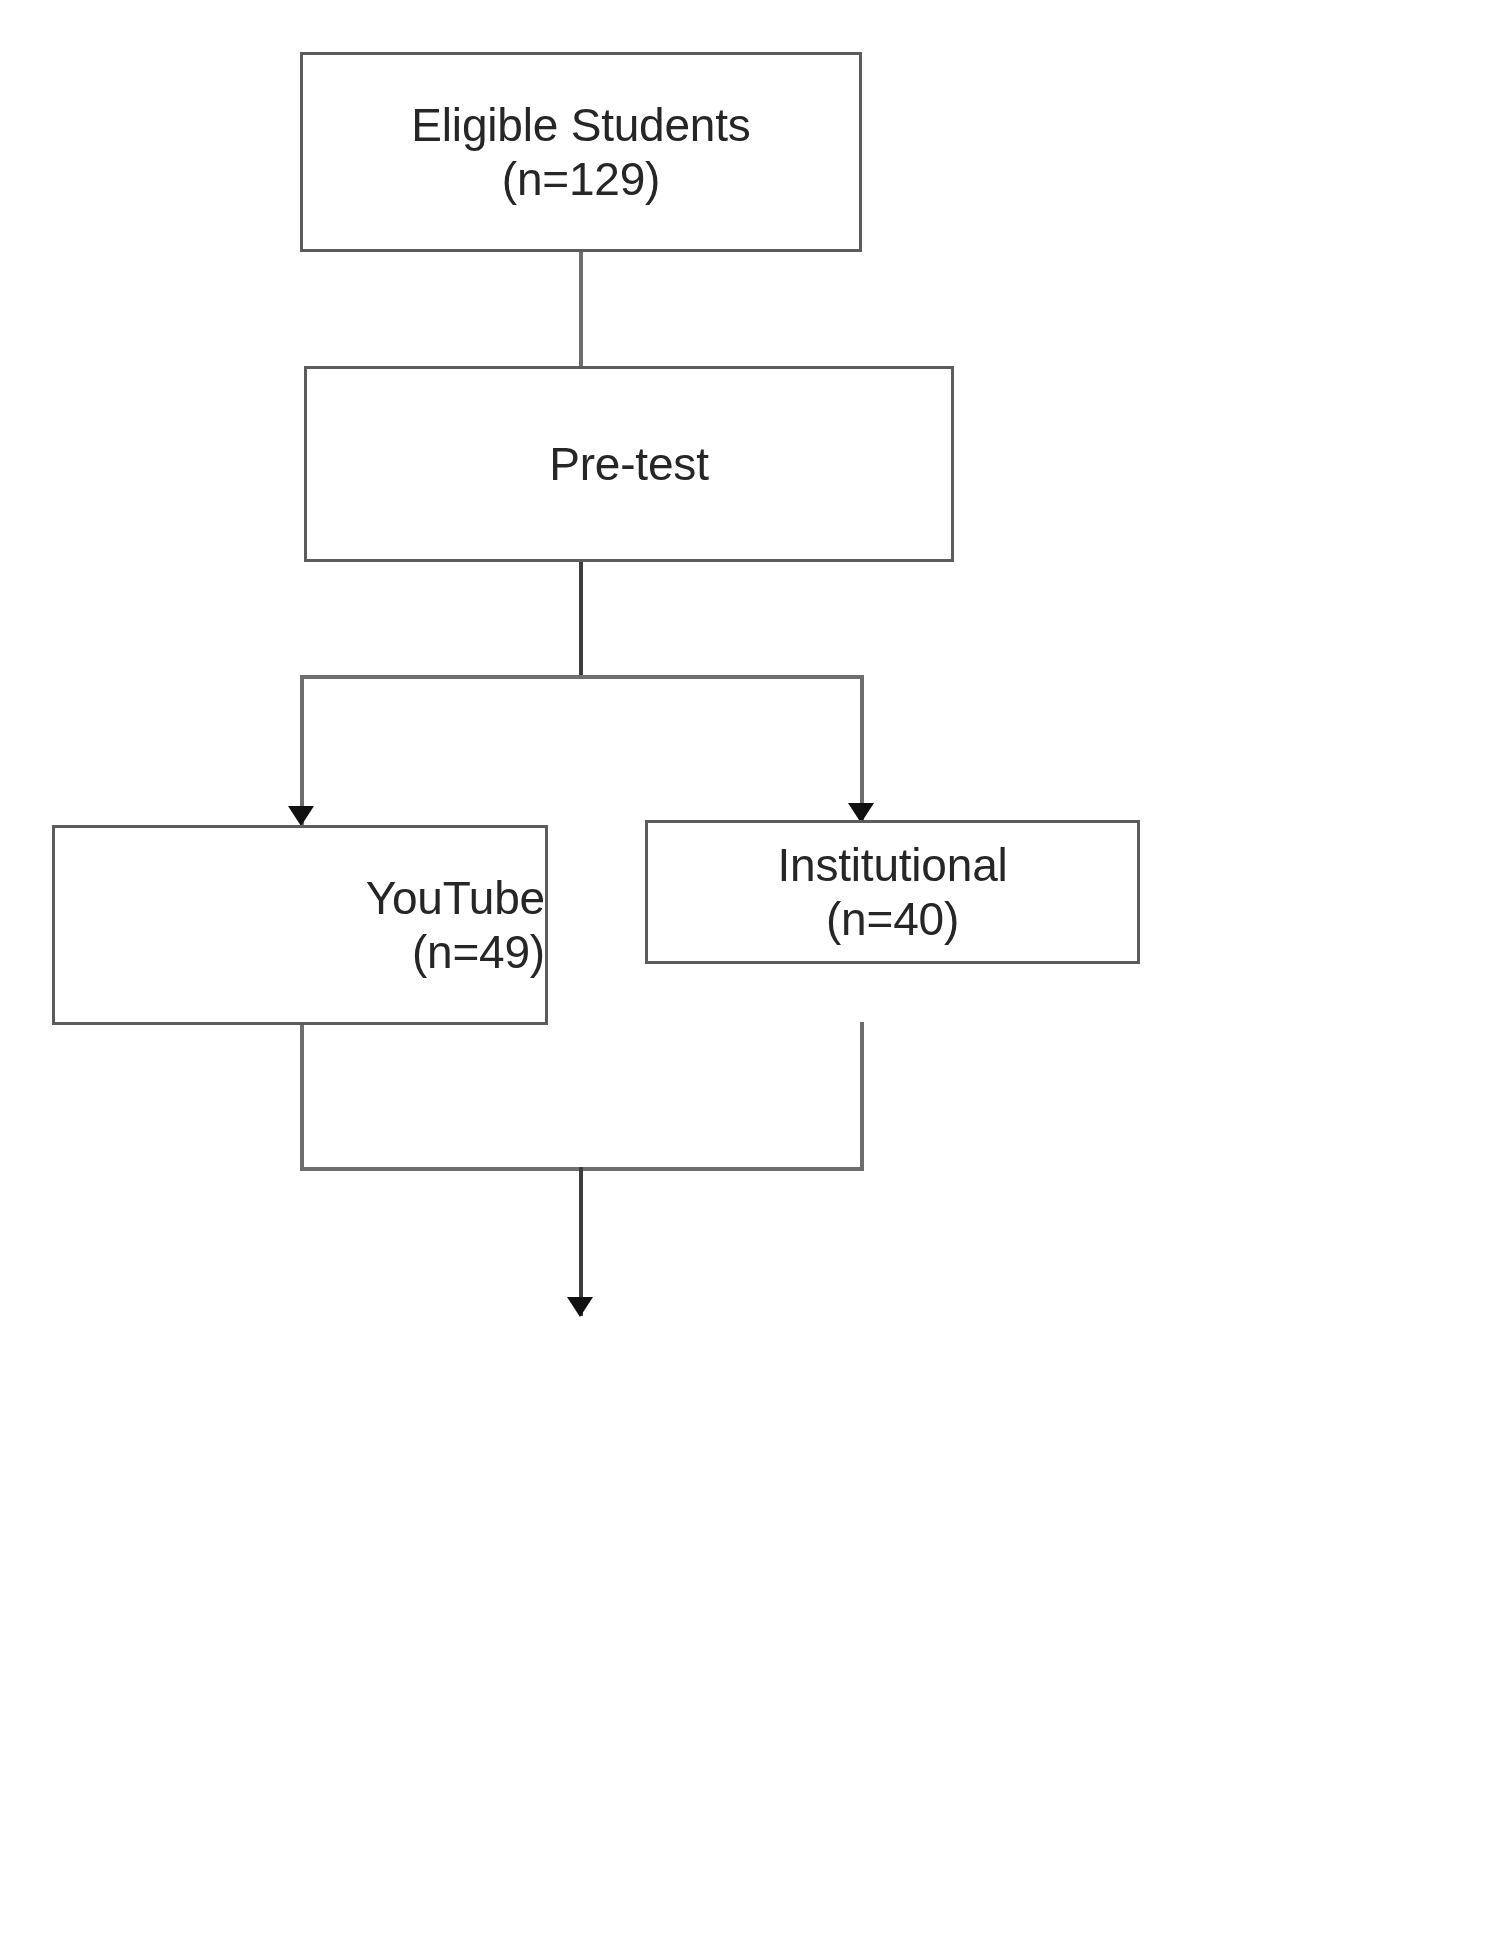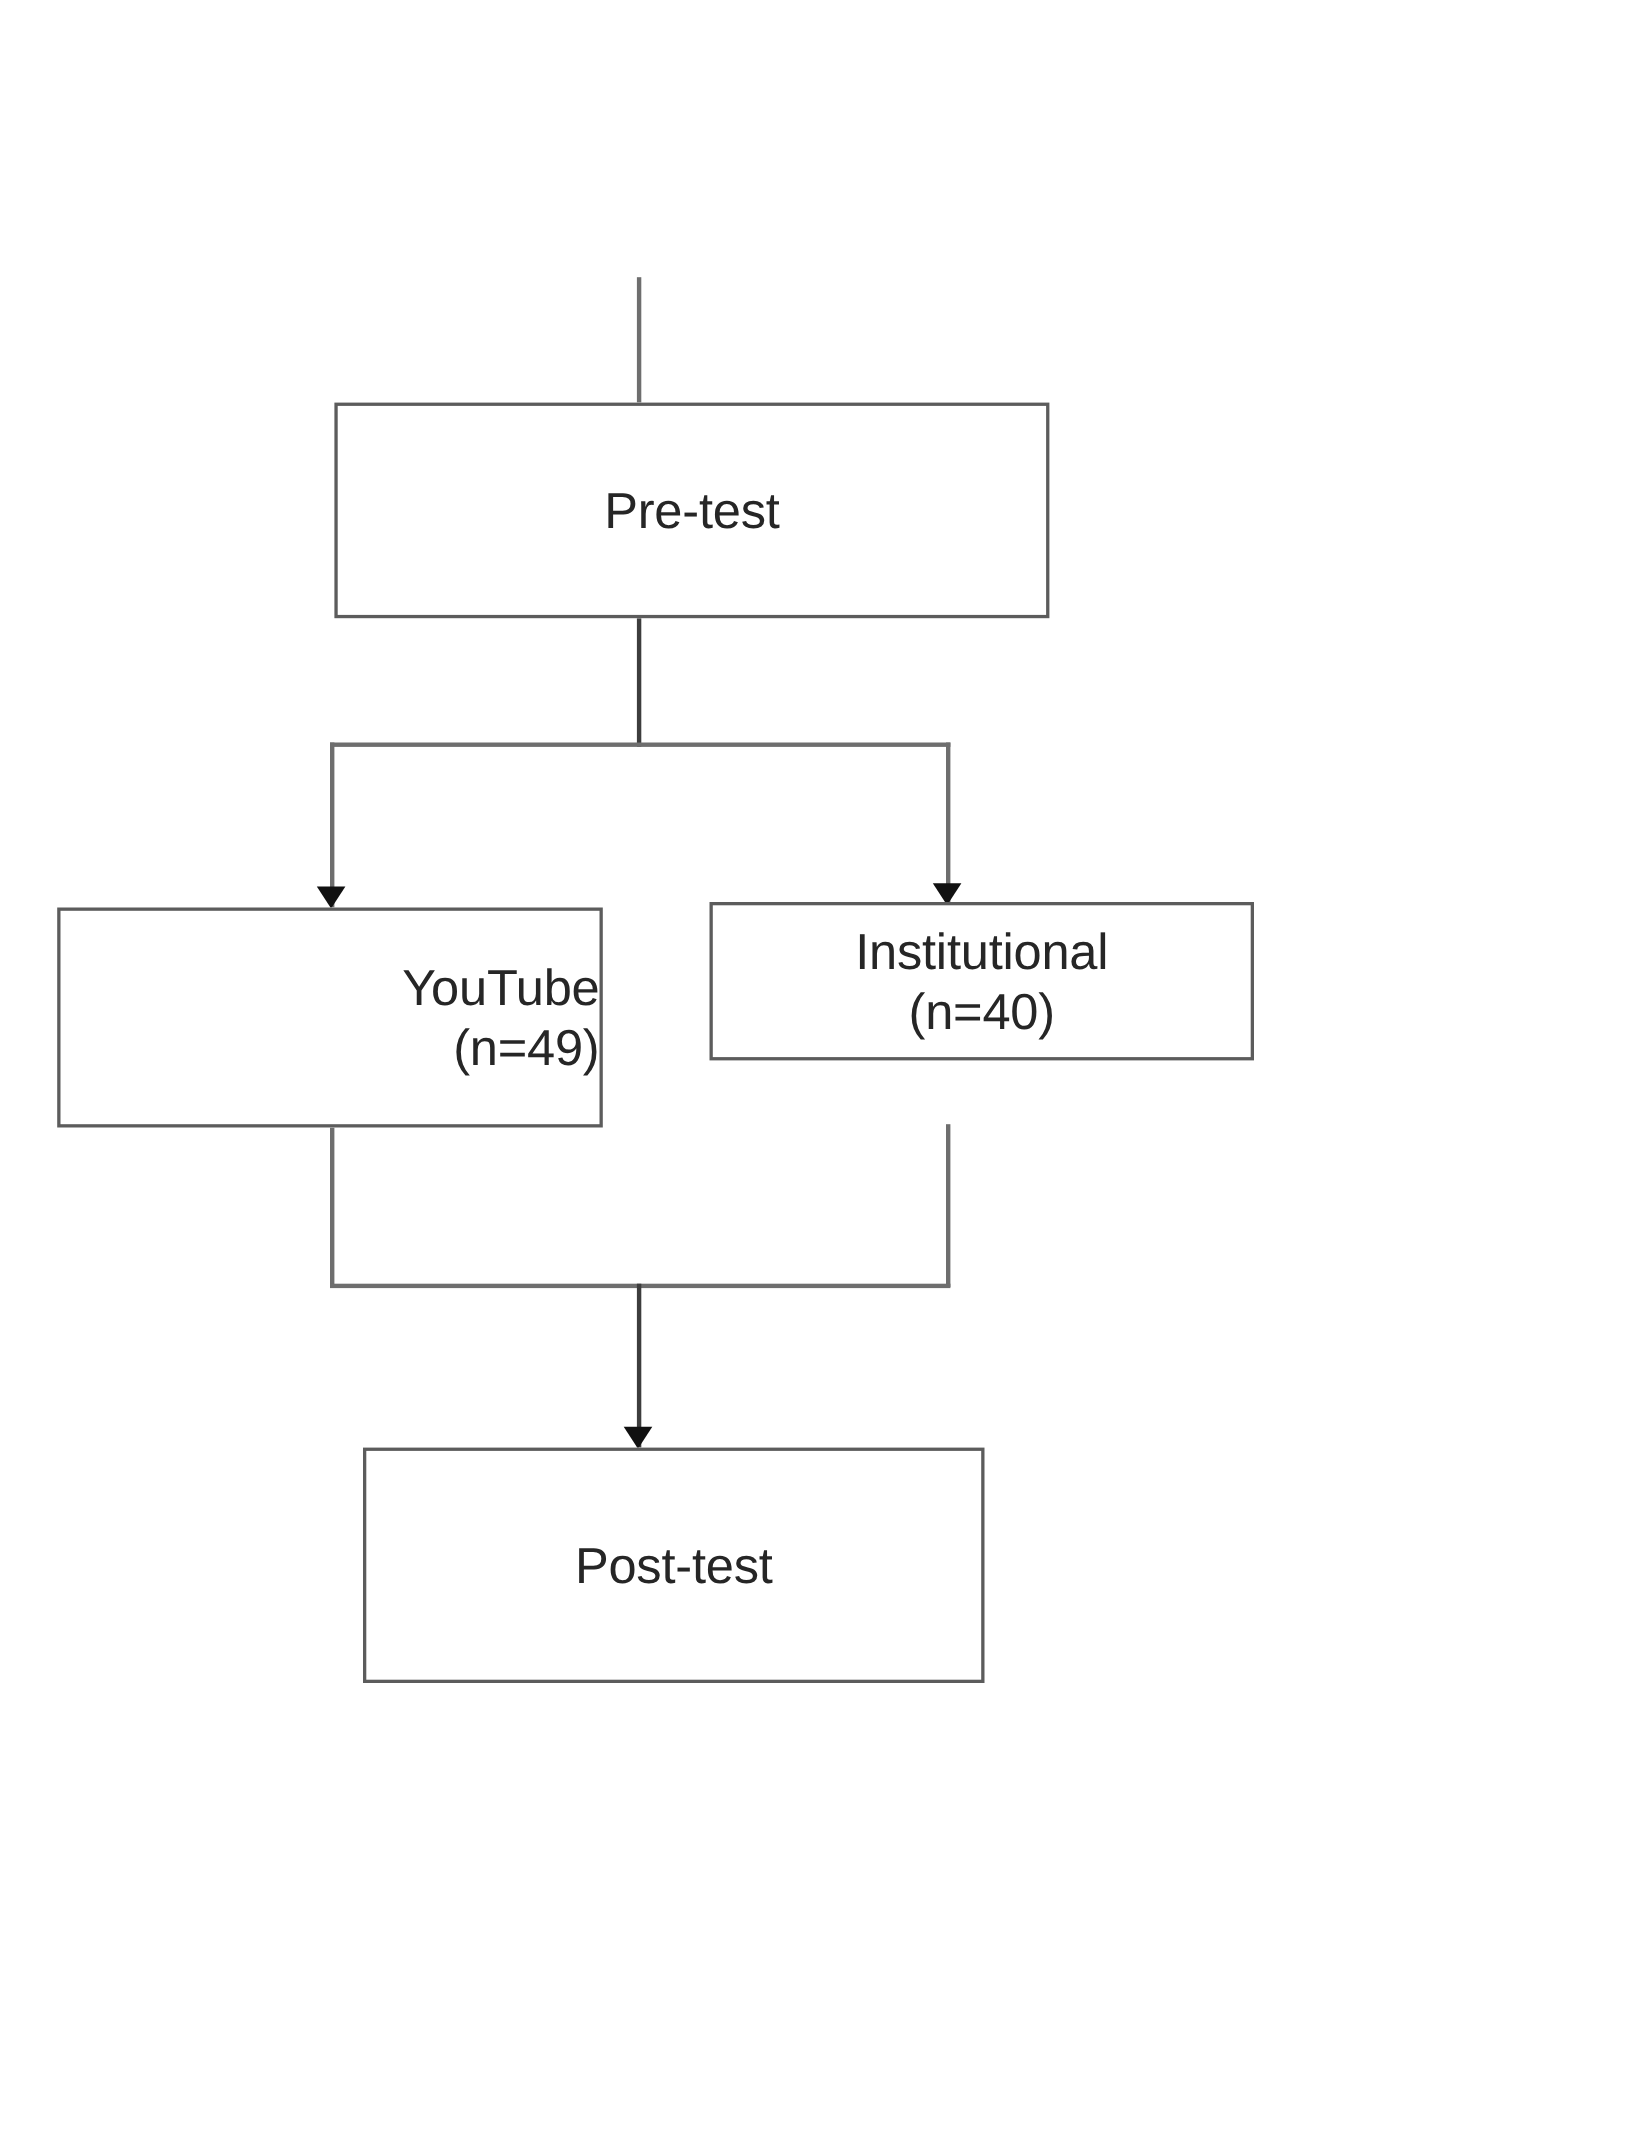--- a/index.html
+++ b/index.html
@@ -90,32 +90,33 @@
   <div class="conn-v conn-v-light" id="c2-right-drop"></div>
   <div class="arrowhead" id="c2-left-head"></div>
   <div class="arrowhead" id="c2-right-head"></div>
 
   <div class="conn-v conn-v-light" id="c3-left-drop"></div>
   <div class="conn-v conn-v-light" id="c3-right-drop"></div>
   <div class="conn-h" id="c3-merge"></div>
   <div class="conn-v" id="c3-vert"></div>
   <div class="arrowhead" id="c3-head"></div>
 
+  <div class="node" id="node-eligible">
+    <span class="line">Eligible Students</span>
+    <span class="line">(n=129)</span>
+  </div>
 
   <div class="node" id="node-pretest">
     <span class="line">Pre-test</span>
   </div>
 
   <div class="node" id="node-youtube">
     <span class="line">YouTube</span>
     <span class="line">(n=49)</span>
   </div>
 
   <div class="node" id="node-screencast">
     <span class="line">Institutional</span>
     <span class="line">(n=40)</span>
   </div>
 
-  <div class="node" id="node-posttest">
-    <span class="line">Post-test</span>
-  </div>
 
 </div>
 
 </body></html>

